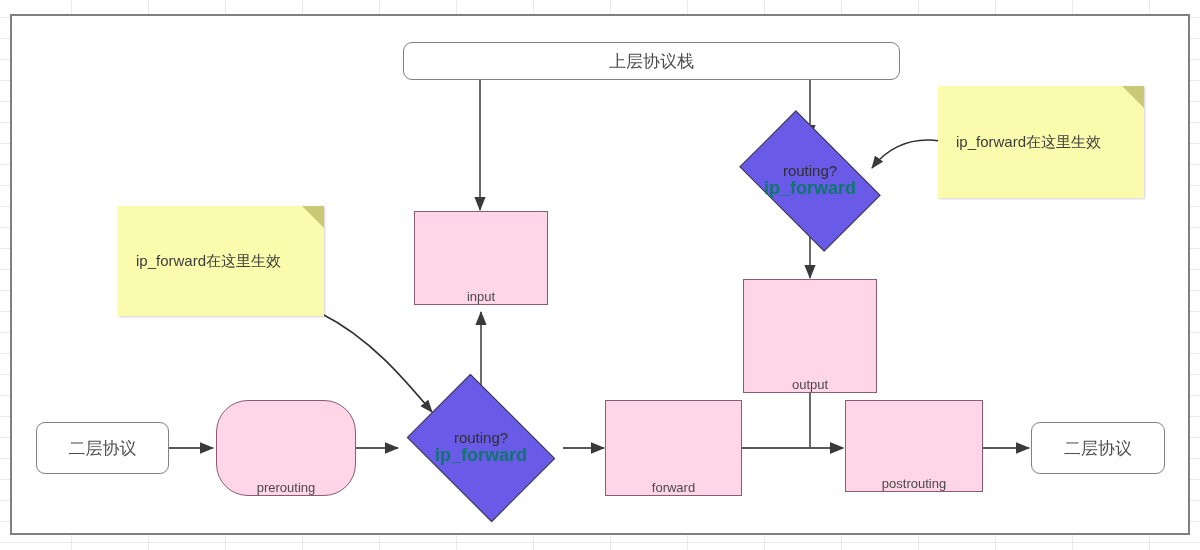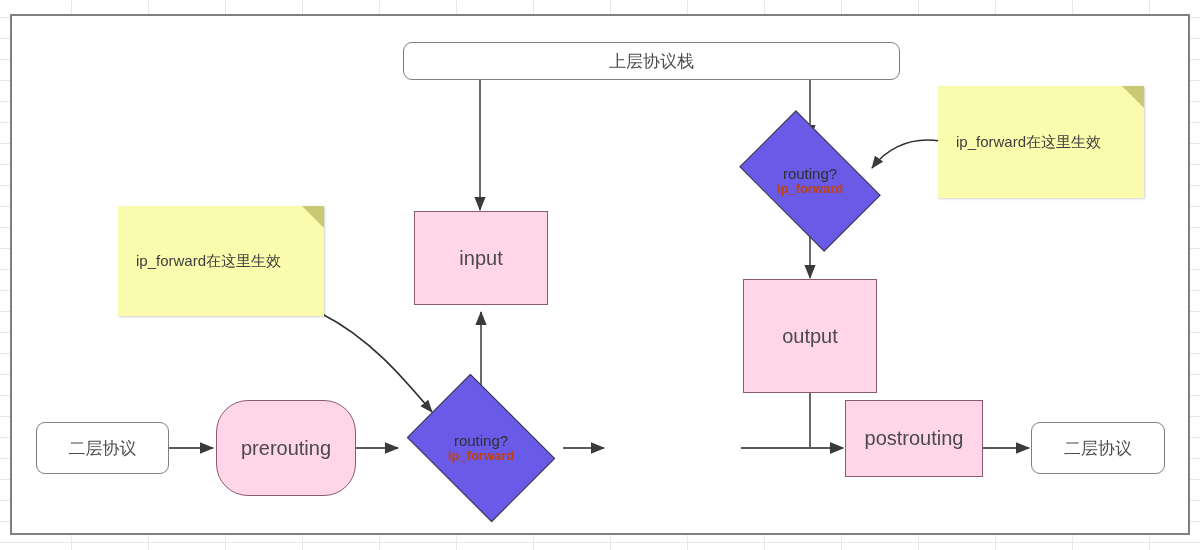--- a/index.html
+++ b/index.html
@@ -30,21 +30,21 @@
         align-items:center;justify-content:center;text-align:center;}
 
   
   .term{
     background:#ffffff;border:1px solid #808080;border-radius:9px;
     color:#4d4d4d;font-size:17px;
   }
   
   .hook{
     background:#ffd6e7;border:1.6px solid #8a5b73;
-    color:#4a4a4a;font-size:20px;
+    color:#4a4a4a;font-size:13px;align-items:flex-end;
   }
   
   .note{
     background:#fbfbad;color:#3d3d3d;font-size:15px;
     display:flex;align-items:center;justify-content:flex-start;
     padding-left:18px;box-sizing:border-box;
     filter:drop-shadow(1px 1px 1px rgba(0,0,0,.18));
   }
   .note .fold{
     position:absolute;right:0;top:0;width:22px;height:22px;
@@ -58,21 +58,21 @@
     position:absolute;left:0;top:0;width:100%;height:100%;
     background:#6a5ae8;border:1.5px solid #3a3a3a;
     transform:rotate(45deg);box-sizing:border-box;
   }
   .diamond .lbl{
     position:absolute;left:0;top:0;width:100%;height:100%;
     display:flex;flex-direction:column;align-items:center;justify-content:center;
     line-height:1.08;
   }
   .diamond .l1{color:#2f2f2f;font-size:15px;}
-  .diamond .l2{color:#c2410c;font-size:13px;font-weight:bold;}
+  .diamond .l2{color:#0f766e;font-size:18px;font-weight:bold;}
 
   svg#wires{position:absolute;left:0;top:0;width:1200px;height:550px;
             overflow:visible;pointer-events:none;}
 </style>
 </head>
 <body>
 
 <div id="stage">
   <div id="grid"></div>
   <div id="canvas"></div>
@@ -135,22 +135,25 @@
   </div>
 
   <div class="node term" style="left:36px;top:422px;width:133px;height:52px;">
     <span>二层协议</span>
   </div>
 
   <div class="node hook" style="left:216px;top:400px;width:140px;height:96px;border-radius:32px;">
     <span>prerouting</span>
   </div>
 
+  <div class="node hook" style="left:605px;top:400px;width:137px;height:96px;">
+    <span>forward</span>
+  </div>
 
-  <div class="node hook" style="left:845px;top:400px;width:138px;height:77px;">
+  <div class="node hook" style="left:845px;top:400px;width:138px;height:92px;">
     <span>postrouting</span>
   </div>
 
   <div class="node term" style="left:1031px;top:422px;width:134px;height:52px;">
     <span>二层协议</span>
   </div>
 
   <div class="diamond" style="left:750px;top:141px;width:120px;height:80px;">
     <div class="shape"></div>
     <div class="lbl">

